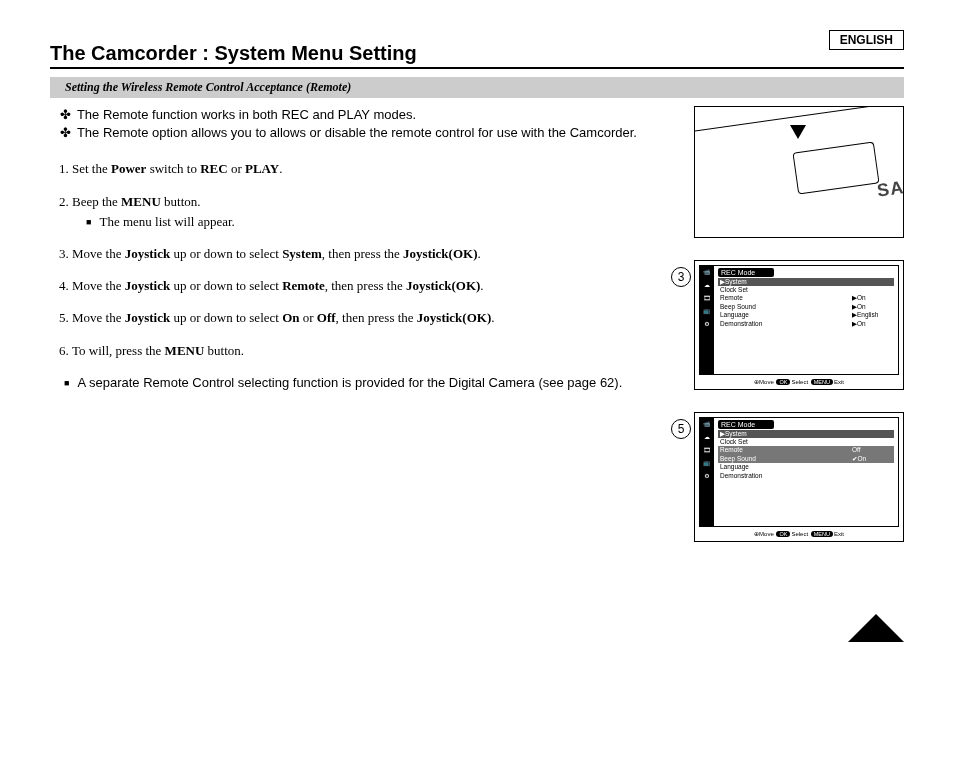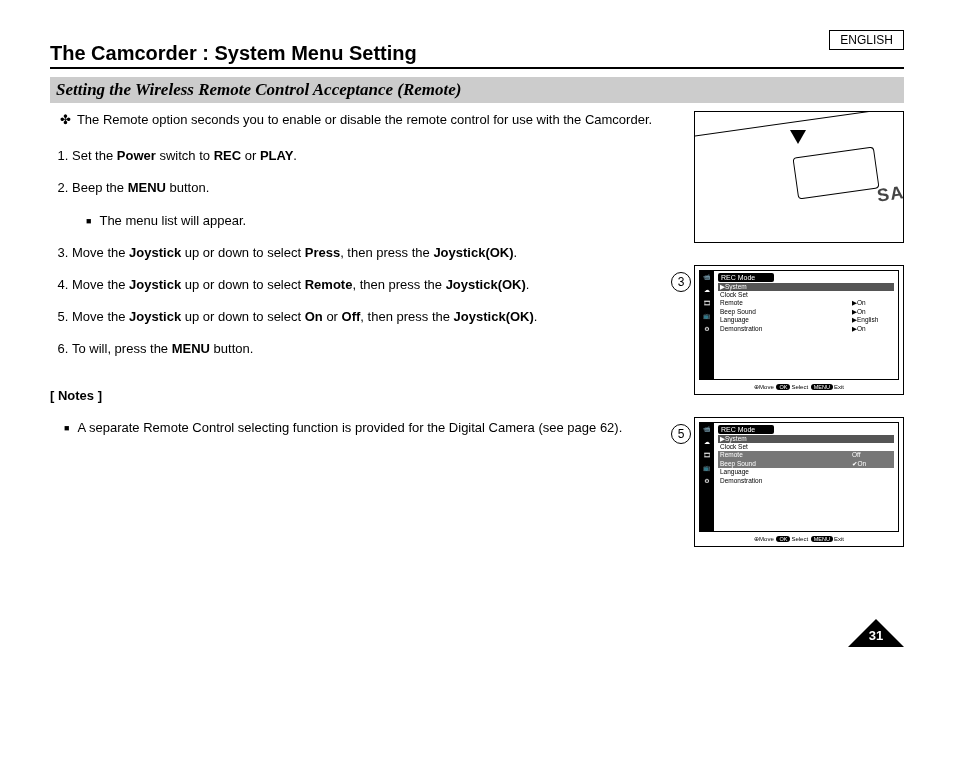--- a/index.html
+++ b/index.html
@@ -8,41 +8,41 @@
     color: #000;
     background: #fff;
     margin: 0;
     padding: 30px 50px;
     width: 854px;
   }
   .language-badge {
     float: right;
     border: 1.5px solid #000;
     padding: 2px 10px;
-    font-weight: normal;
+    font-weight: bold;
     font-size: 12px;
   }
   h1 {
     clear: none;
     font-size: 20px;
     margin: 12px 0 2px 0;
     font-weight: bold;
   }
   .hr-thick {
     border: none;
     border-top: 2px solid #000;
     margin: 0 0 8px 0;
   }
   .section-title {
     background: #ccc;
     font-family: "Times New Roman", Times, serif;
     font-style: italic;
     font-weight: bold;
-    font-size: 17px;
-    padding: 3px 6px;
+    font-size: 12px;
+    padding: 3px 15px;
     margin-bottom: 8px;
   }
   .content-row {
     display: flex;
     gap: 20px;
   }
   .left-col {
     flex: 1;
     font-size: 13px;
     line-height: 1.4;
@@ -58,25 +58,26 @@
   ul.bullets li::before {
     content: "✤";
     margin-right: 6px;
   }
   ol.steps {
     padding-left: 22px;
     margin-top: 18px;
   }
   ol.steps li {
     margin-bottom: 14px;
+    font-family: Liberation Serif, serif;
   }
   .sub-square {
     list-style: none;
     padding-left: 14px;
-    margin-top: 14px;
+    margin-top: 2px;
   }
   .sub-square li::before {
     content: "■";
     font-size: 9px;
     margin-right: 8px;
     position: relative;
     top: -1px;
   }
   .notes-heading {
     font-weight: bold;
@@ -255,67 +256,67 @@
   }
   .page-number .box {
     width: 56px;
     height: 28px;
     position: relative;
   }
   .page-number .num {
     position: absolute;
     width: 56px;
     text-align: center;
-    top: 9px;
+    top: 25px;
     color: #fff;
     font-weight: bold;
     font-size: 13px;
   }
 </style>
 </head>
 <body>
 
 <div class="language-badge">ENGLISH</div>
 
 <h1>The Camcorder : System Menu Setting</h1>
 <hr class="hr-thick">
 
 <div class="section-title">Setting the Wireless Remote Control Acceptance (Remote)</div>
 
 <div class="content-row">
   <div class="left-col">
     <ul class="bullets">
-      <li>The Remote option seconds you to enable or disable the remote control for use with the Camcorder.</li>
+      <li>The Remote function works in both REC and PLAY modes.</li>
+      <li>The Remote option allows you to allows or disable the remote control for use with the Camcorder.</li>
     </ul>
 
     <ol class="steps">
       <li>
         <span>Set the </span><b>Power</b><span> switch to </span><b>REC</b><span> or </span><b>PLAY</b><span>.</span>
       </li>
       <li>
         <span>Beep the </span><b>MENU</b><span> button.</span>
         <ul class="sub-square">
             <li>The menu list will appear.</li>
           </ul>
       </li>
       <li>
-        <span>Move the </span><b>Joystick</b><span> up or down to select </span><b>Press</b><span>, then press the </span><b>Joystick(OK)</b><span>.</span>
+        <span>Move the </span><b>Joystick</b><span> up or down to select </span><b>System</b><span>, then press the </span><b>Joystick(OK)</b><span>.</span>
       </li>
       <li>
         <span>Move the </span><b>Joystick</b><span> up or down to select </span><b>Remote</b><span>, then press the </span><b>Joystick(OK)</b><span>.</span>
       </li>
       <li>
         <span>Move the </span><b>Joystick</b><span> up or down to select </span><b>On</b><span> or </span><b>Off</b><span>, then press the </span><b>Joystick(OK)</b><span>.</span>
       </li>
       <li>
         <span>To will, press the </span><b>MENU</b><span> button.</span>
       </li>
     </ol>
 
-    <div class="notes-heading">[ Notes ]</div>
     <ul class="sub-square">
       <li>A separate Remote Control selecting function is provided for the Digital Camera (see page 62).</li>
     </ul>
   </div>
 
   <div class="right-col">
 
     <div class="figure camcorder-drawing">
 
       <div class="cam-body"></div>

